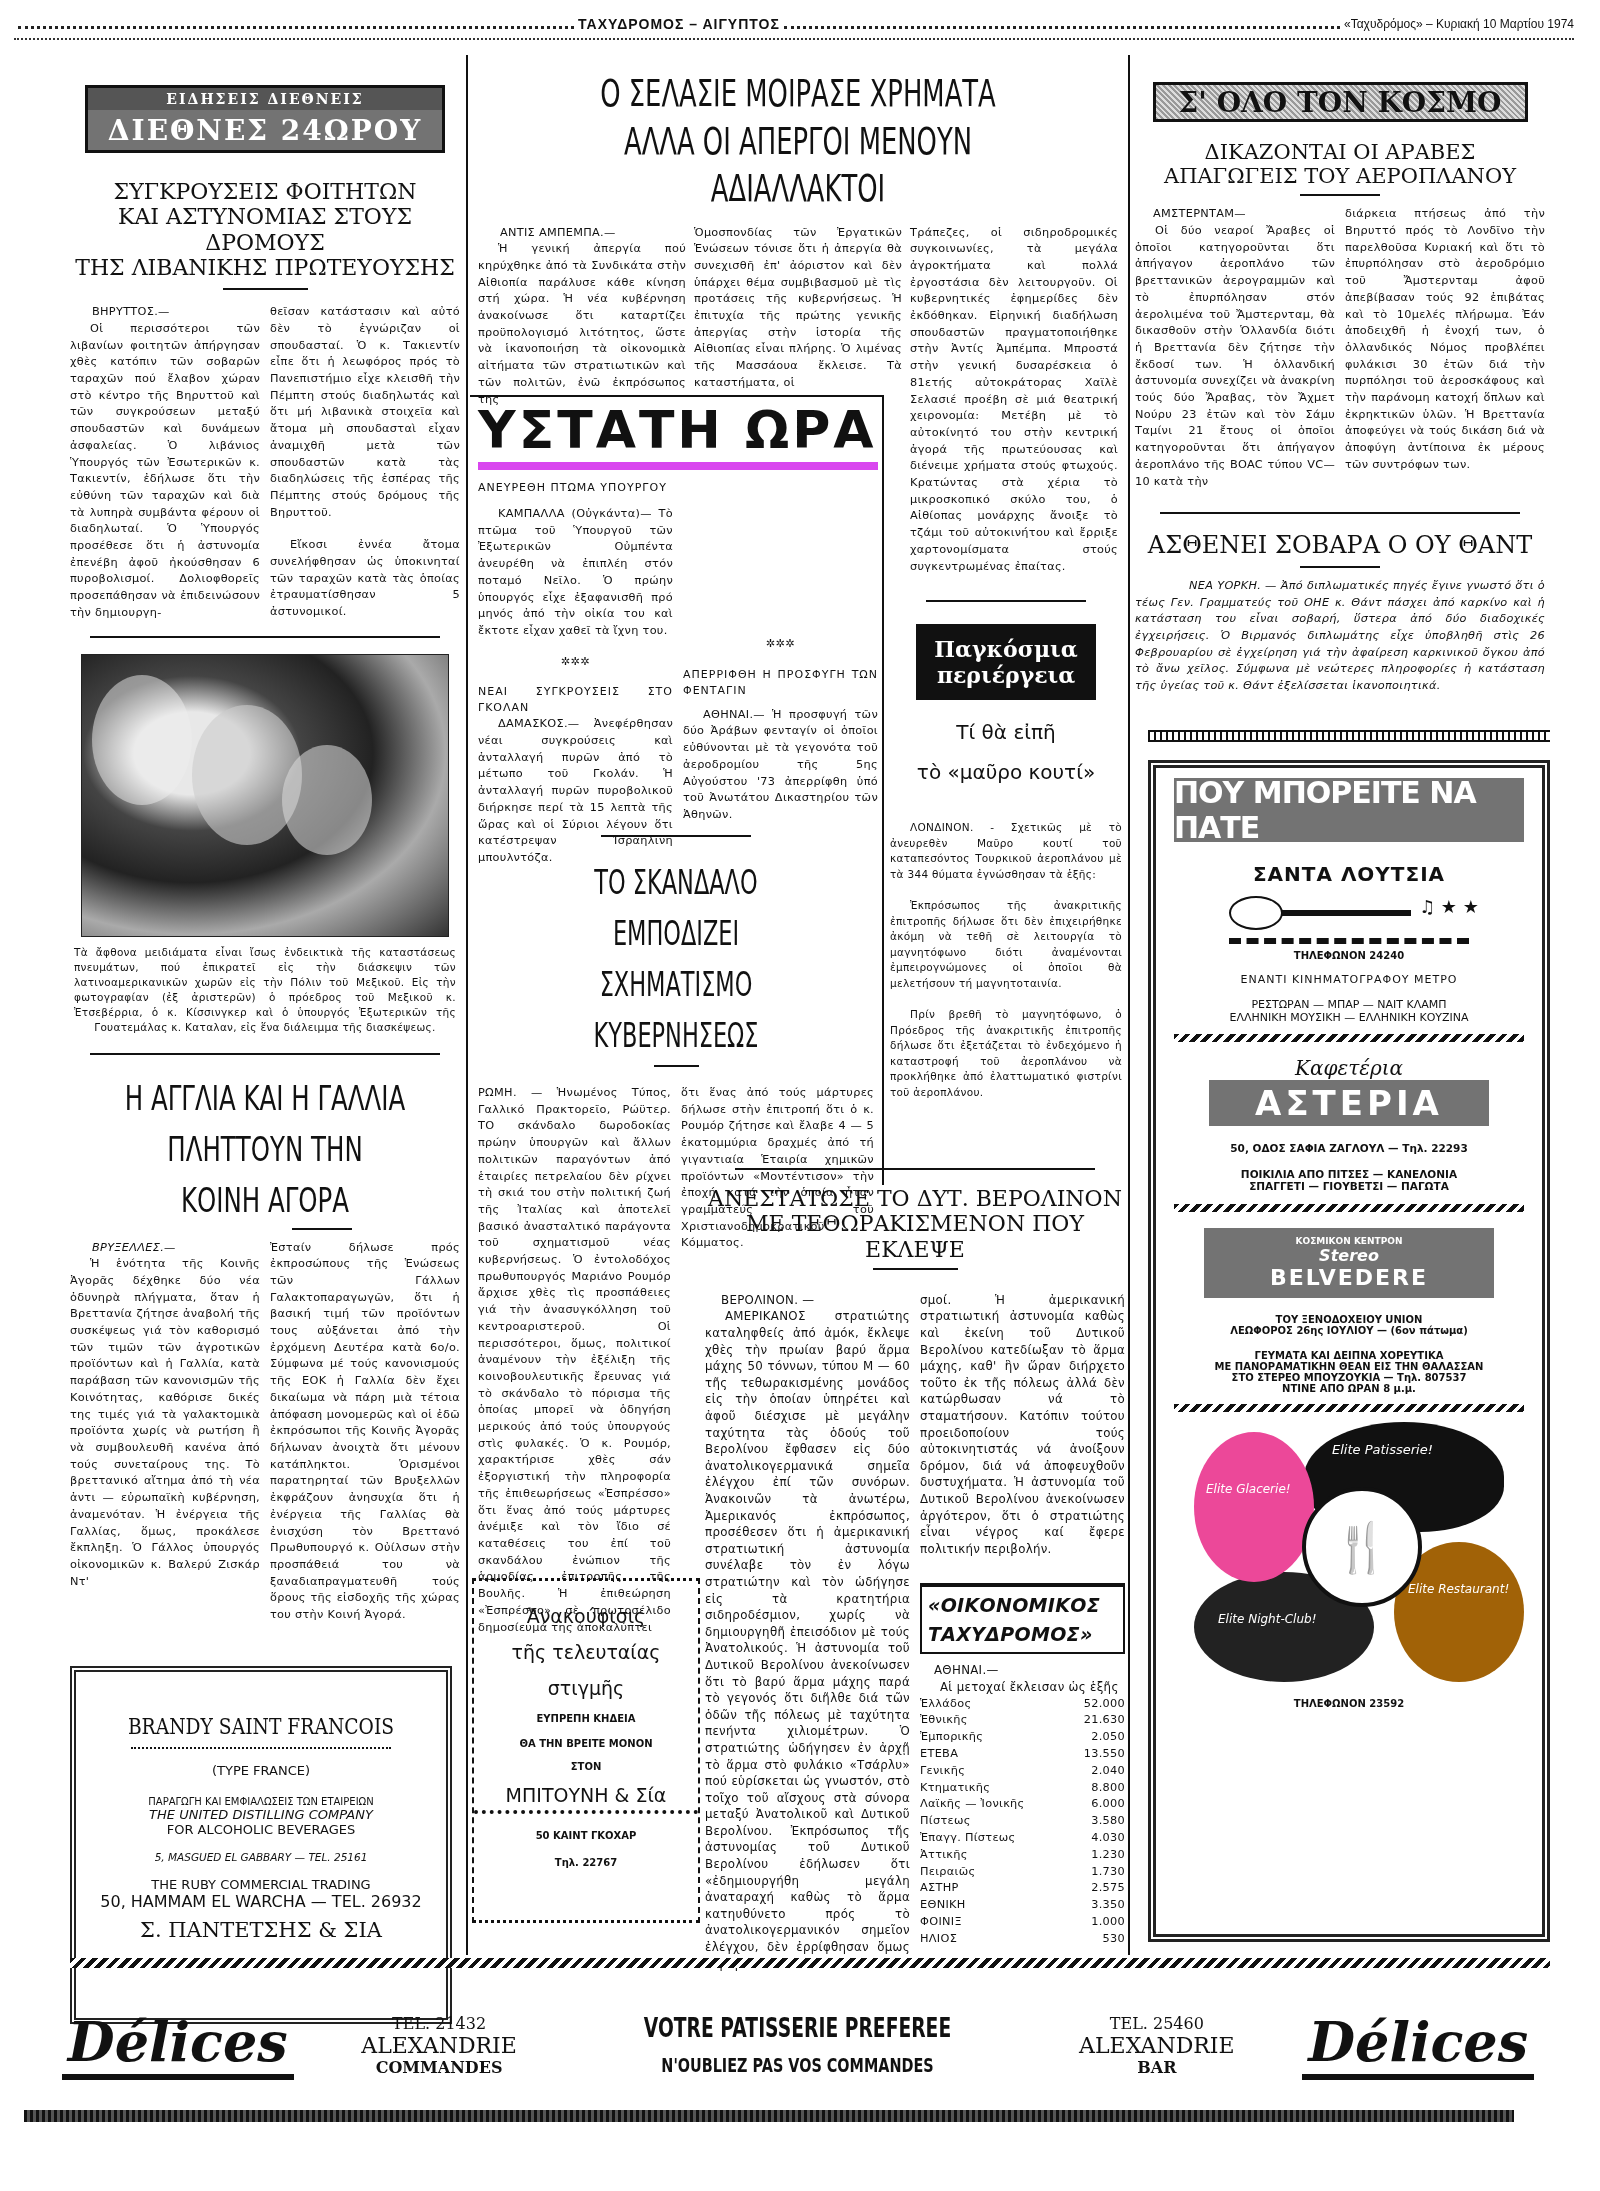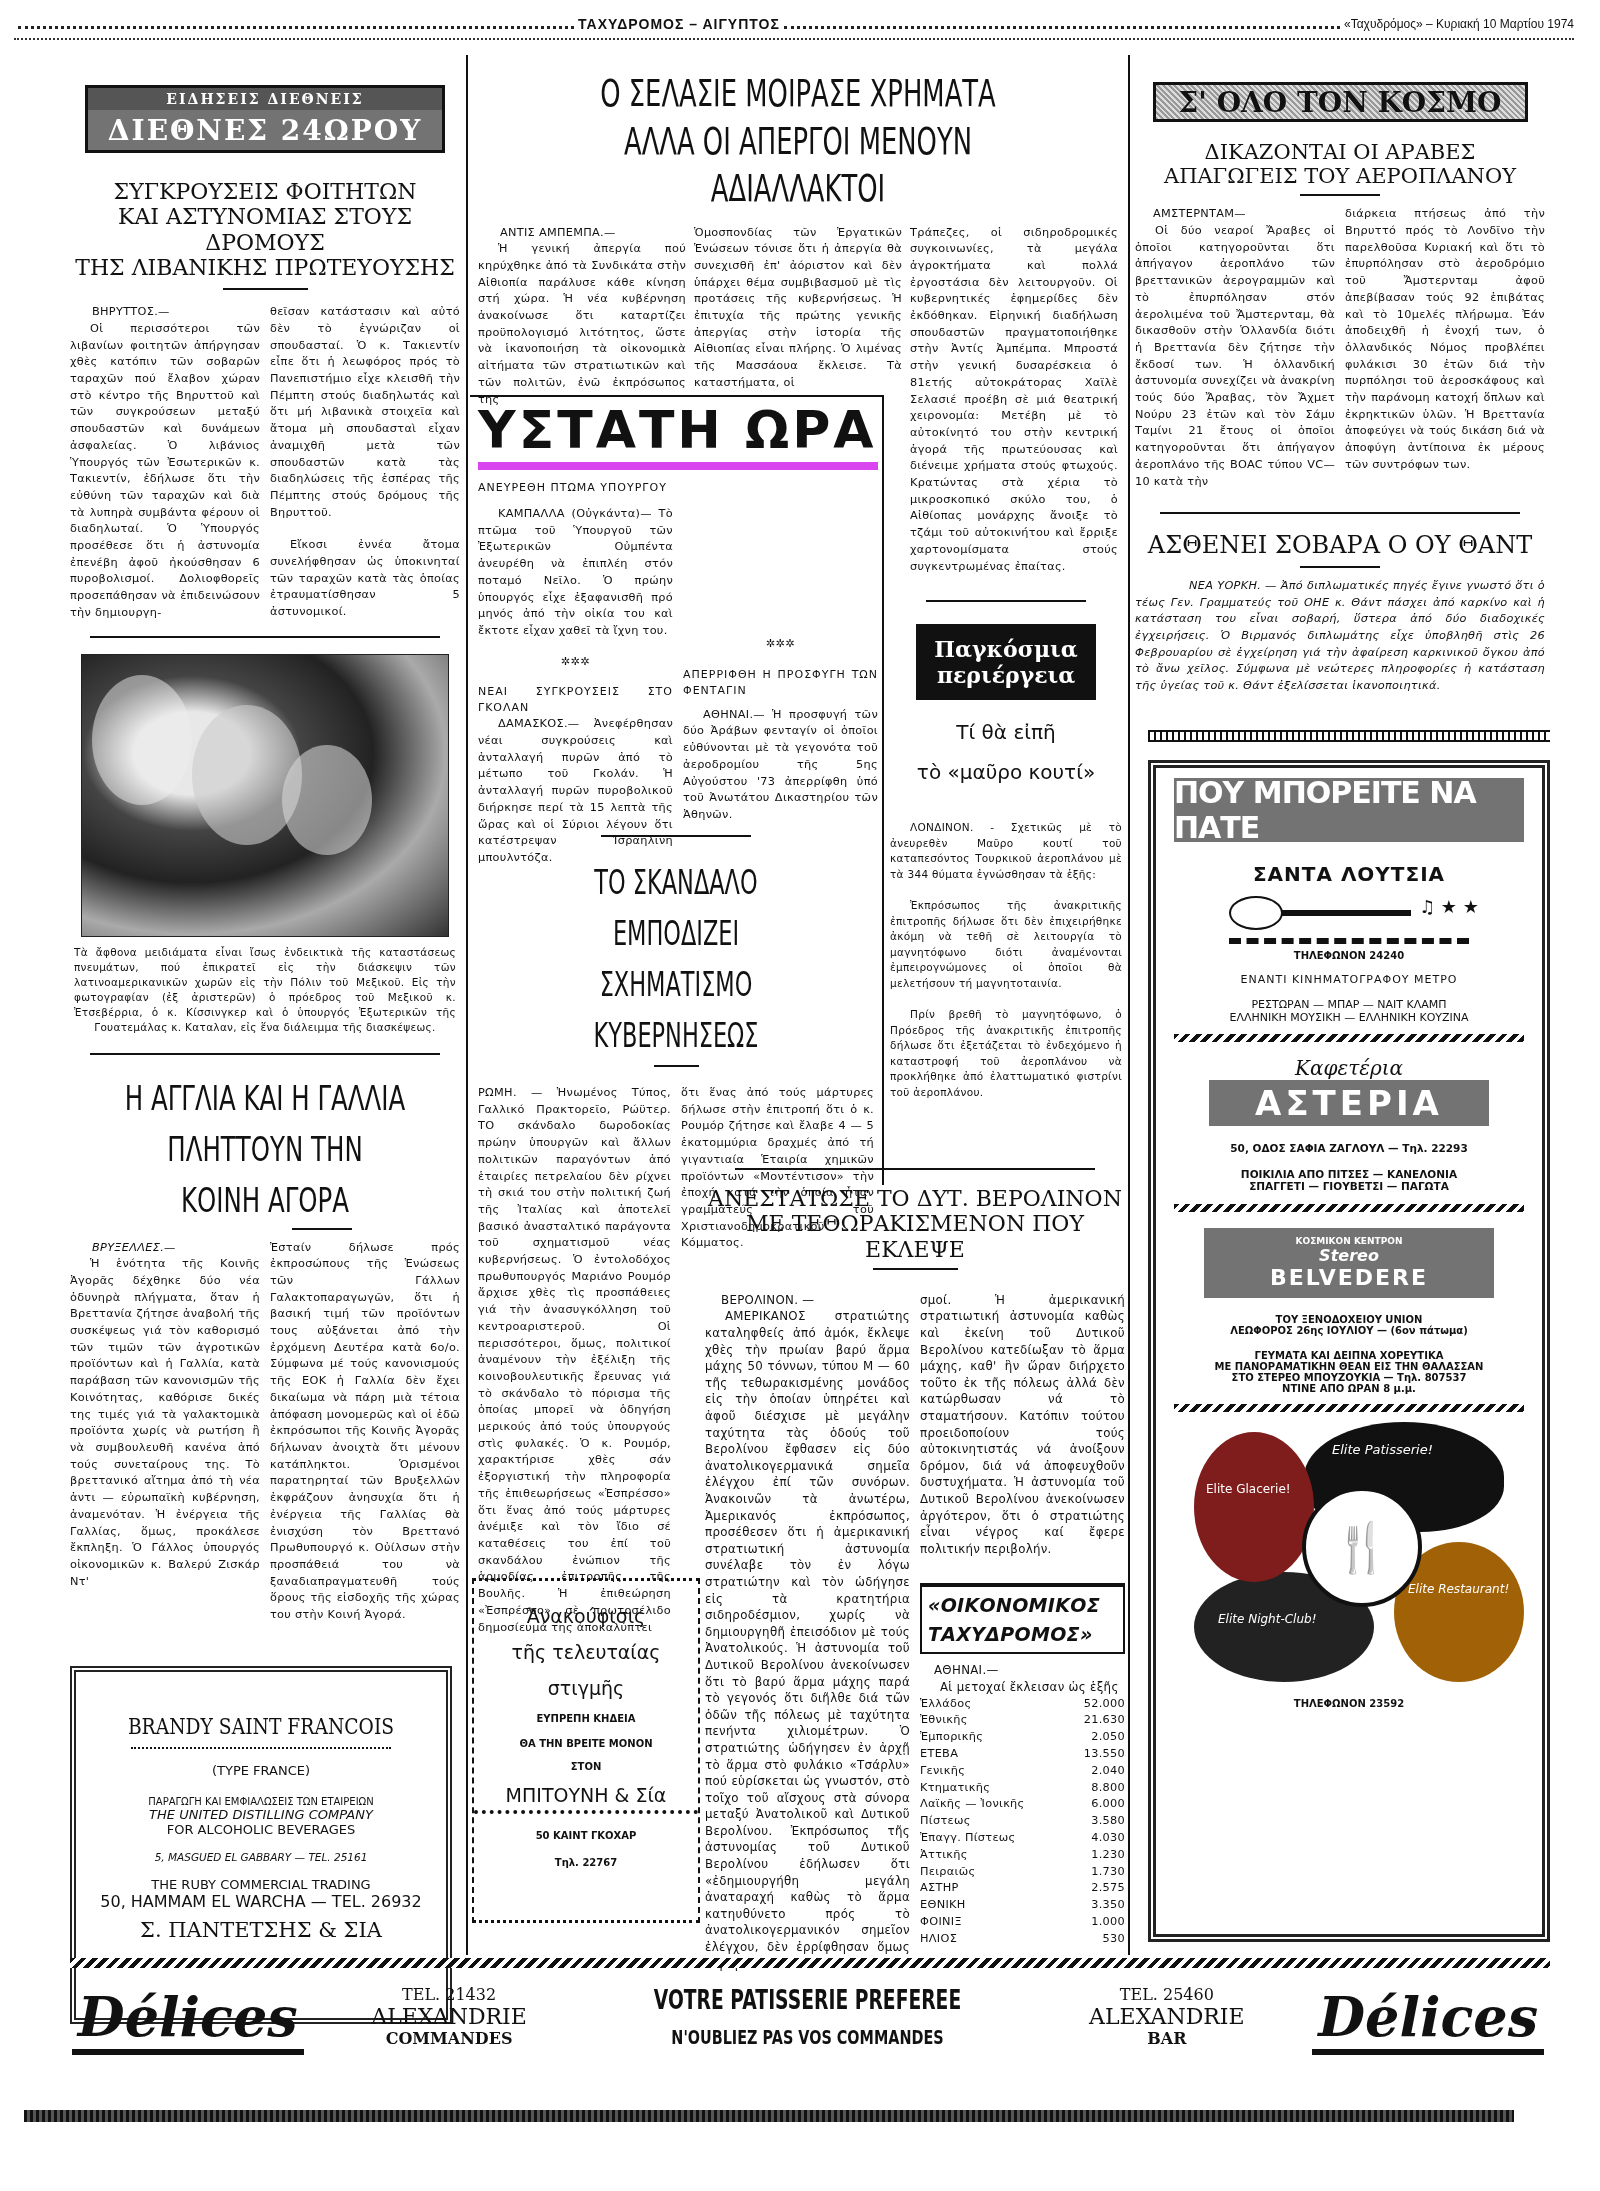--- a/index.html
+++ b/index.html
@@ -326,30 +326,30 @@
       <div style="font-size:10px;font-weight:bold">ΜΕ ΠΑΝΟΡΑΜΑΤΙΚΗΝ ΘΕΑΝ ΕΙΣ ΤΗΝ ΘΑΛΑΣΣΑΝ</div>
       <div style="font-size:10px;font-weight:bold">ΣΤΟ ΣΤΕΡΕΟ ΜΠΟΥΖΟΥΚΙΑ — Τηλ. 807537</div>
       <div style="font-size:10px;font-weight:bold">ΝΤΙΝΕ ΑΠΟ ΩΡΑΝ 8 μ.μ.</div>
       <div class="zig" style="margin-top:10px;height:8px"></div>
     </div>
 
     <div style="position:relative;height:270px;margin-top:10px">
       <div style="position:absolute;left:130px;top:0;width:200px;height:110px;background:#111;border-radius:60% 60% 50% 50%;color:#fff;font-style:italic;font-size:13px;padding:20px 28px">Elite Patisserie!</div>
       <div style="position:absolute;left:220px;top:120px;width:130px;height:140px;background:#a16207;border-radius:50% 50% 50% 50%;color:#fff;font-style:italic;font-size:12px;padding:40px 14px">Elite Restaurant!</div>
       <div style="position:absolute;left:20px;top:150px;width:180px;height:110px;background:#222;border-radius:50%;color:#fff;font-style:italic;font-size:12px;padding:40px 24px">Elite Night-Club!</div>
-      <div style="position:absolute;left:20px;top:10px;width:120px;height:150px;background:#7f1d1d;border-radius:50%;color:#fff;font-size:12px;padding:50px 12px">Elite Glacerie!</div>
+      <div style="position:absolute;left:20px;top:10px;width:120px;height:150px;background:#ec4899;border-radius:50%;color:#fff;font-style:italic;font-size:12px;padding:50px 12px">Elite Glacerie!</div>
       <div style="position:absolute;left:128px;top:65px;width:120px;height:120px;border-radius:50%;background:#fff;border:4px solid #111;display:flex;align-items:center;justify-content:center;font-size:48px">🍴</div>
     </div>
     <div class="center" style="font-size:10px;font-weight:bold;margin-top:6px">ΤΗΛΕΦΩΝΟΝ 23592</div>
   </div>
 </div>
 
 <div class="abs zig" style="left:70px;top:1958px;width:1480px;height:10px"></div>
 
-<div class="abs" style="left:38px;top:1985px;width:1540px;height:120px;display:flex;align-items:flex-start;justify-content:space-around">
+<div class="abs" style="left:28px;top:1985px;width:1540px;height:120px;display:flex;align-items:center;justify-content:space-around">
   <div style="font-family:'DejaVu Serif',serif;font-style:italic;font-weight:bold;font-size:54px;border-bottom:6px solid #111;padding:0 6px">Délices</div>
   <div class="center" style="font-family:'DejaVu Serif',serif">
     <div style="font-size:16px">TEL. 21432</div>
     <div style="font-size:22px">ALEXANDRIE</div>
     <div style="font-size:16px;font-weight:bold">COMMANDES</div>
   </div>
   <div class="center" style="font-family:'DejaVu Sans',sans-serif;font-weight:bold">
     <div style="font-size:26px;transform:scaleX(.72)">VOTRE PATISSERIE PREFEREE</div>
     <div style="font-size:20px;transform:scaleX(.72);margin-top:10px">N'OUBLIEZ PAS VOS COMMANDES</div>
   </div>

